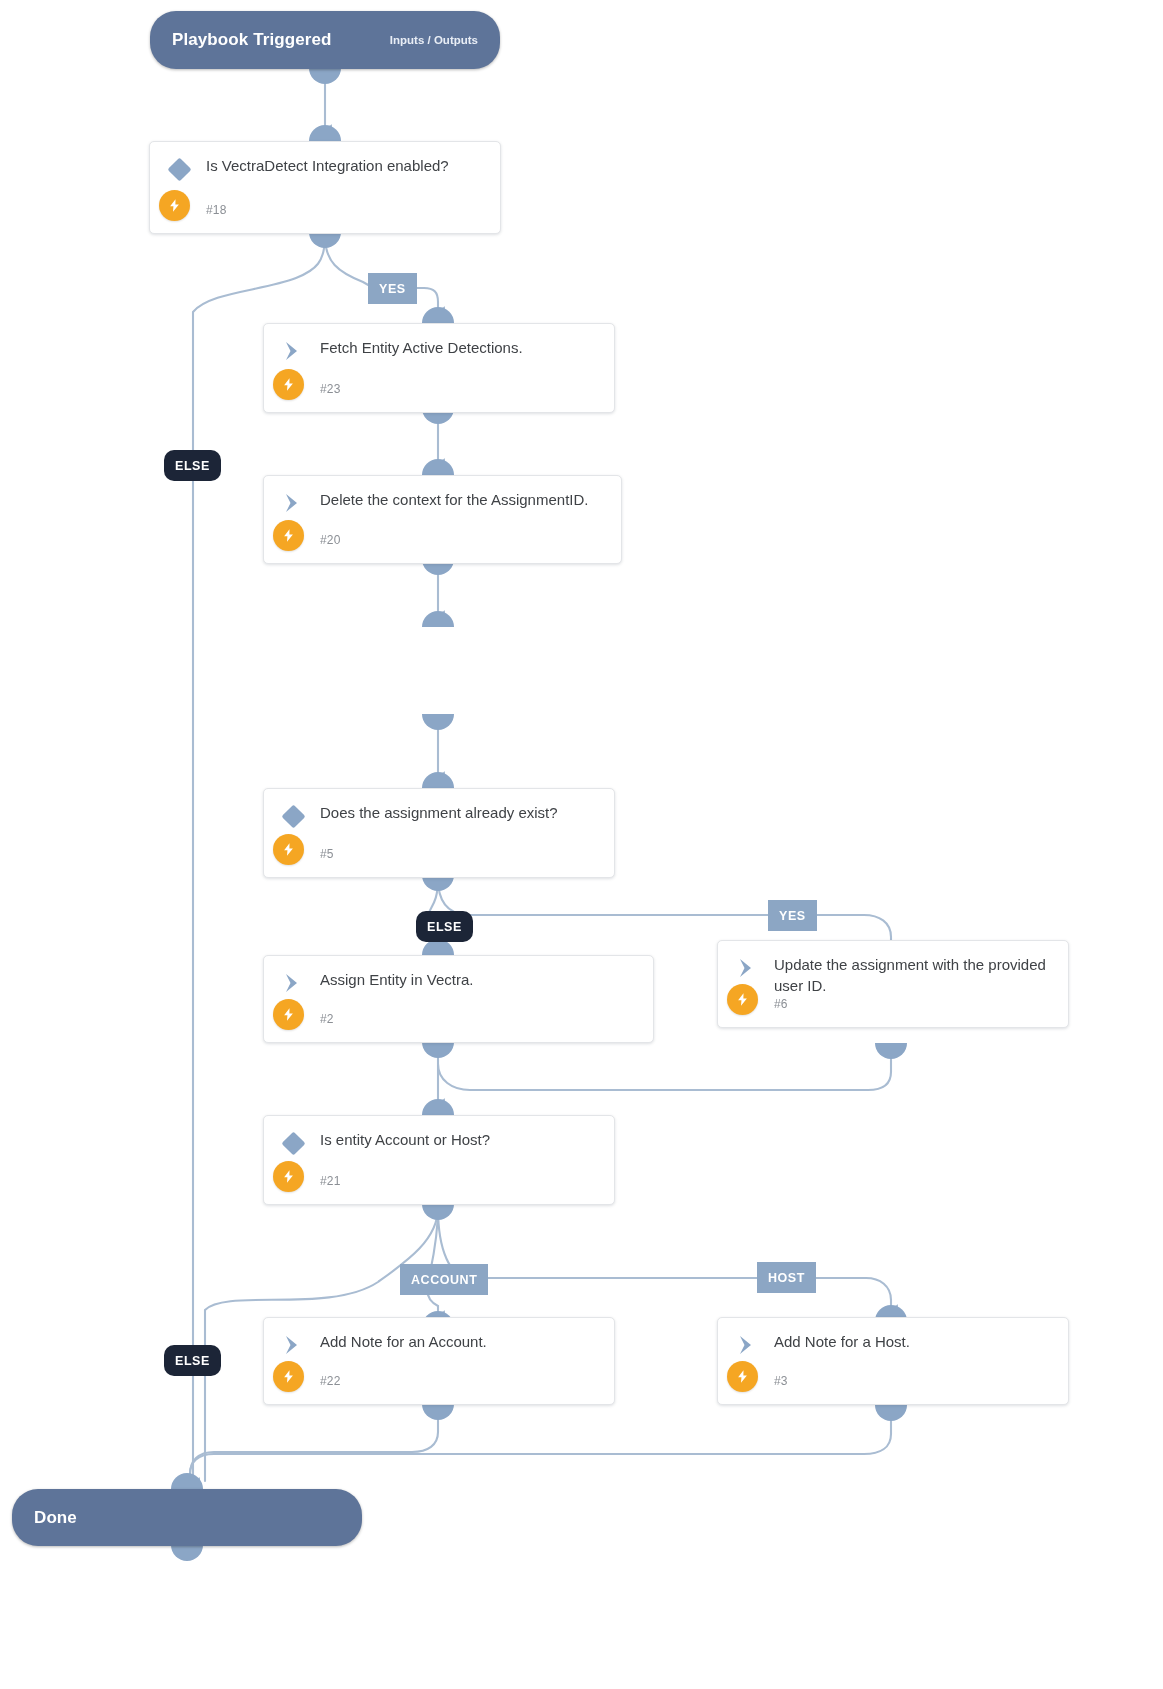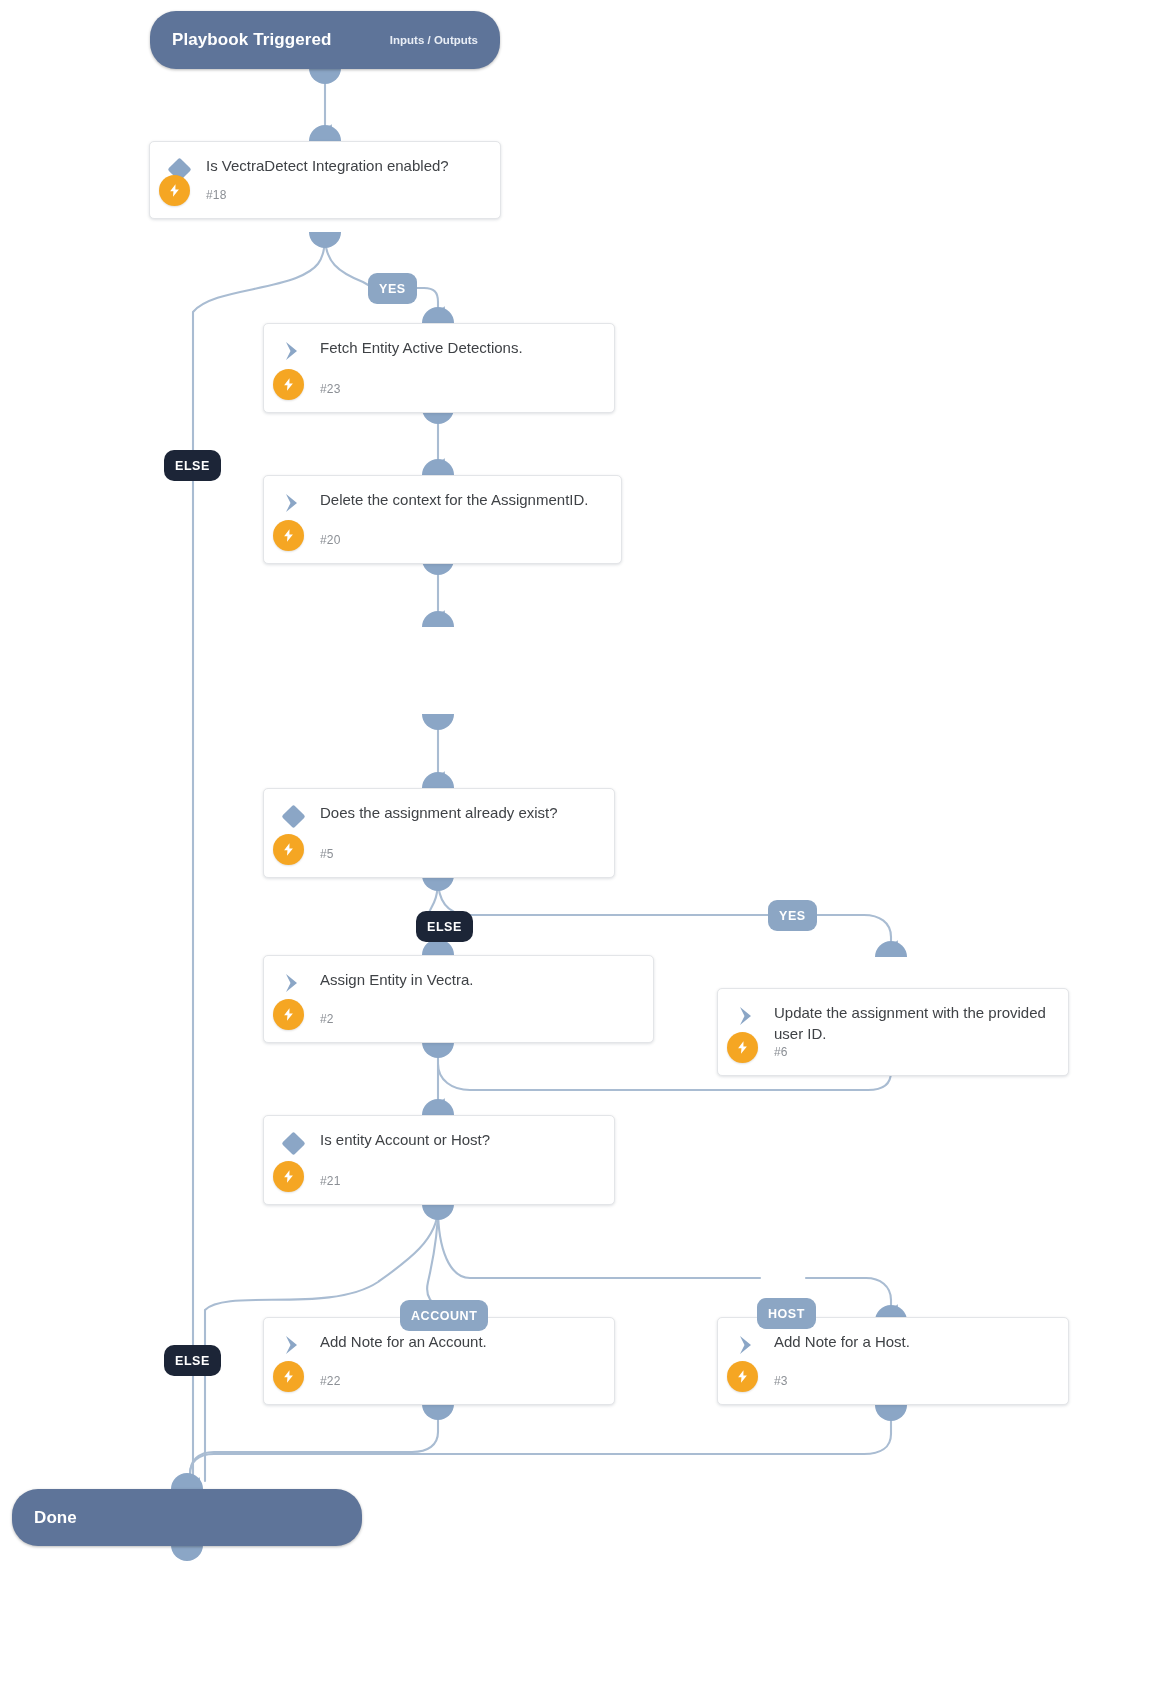--- a/index.html
+++ b/index.html
@@ -66,30 +66,30 @@
   }
   .card-id{
     position:absolute;left:56px;bottom:16px;
     font-size:12px;color:#8b8f95;letter-spacing:.2px;
   }
 
   
   .blabel{
     position:absolute;
     display:flex;align-items:center;justify-content:center;
-    border-radius:9px;
+    border-radius:0;
     font-size:12.5px;font-weight:bold;letter-spacing:.55px;
     color:#ffffff;
     height:31px;
     padding:0 11px;
     box-sizing:border-box;
     white-space:nowrap;
   }
   .blabel.yes{background:#8ca6c4;}
-  .blabel.branch{background:#8ca6c4;margin-top:36px;}
+  .blabel.branch{background:#8ca6c4;}
   .blabel.els{background:#1c2537;border-radius:10px;}
 </style>
 </head>
 <body>
 
 <div id="canvas">
 
   <svg class="edges" viewBox="0 0 1163 1689">
     <defs>
       <marker id="ah" markerWidth="9" markerHeight="9" refX="4.2" refY="7.6" orient="auto" markerUnits="userSpaceOnUse">
@@ -171,21 +171,21 @@
       <path d="M171,1489 a16,16 0 0 1 32,0 z"></path>
       <path d="M171,1545 a16,16 0 0 0 32,0 z"></path>
     </g>
   </svg>
 
   <div class="pill" style="left:150px;top:11px;width:350px;height:58px;">
     <span class="pill-title">Playbook Triggered</span>
     <span class="pill-sub">Inputs / Outputs</span>
   </div>
 
-  <div class="card" style="left:149px;top:141px;width:352px;height:78px;">
+  <div class="card" style="left:149px;top:141px;width:352px;height:93px;">
     <span class="card-ico">
         <i class="diamond"></i>
       </span>
     <div class="card-title">Is VectraDetect Integration enabled?</div>
     <span class="bolt">
       <svg class="chev" width="15" height="15" viewBox="0 0 24 24" aria-hidden="true">
           <path d="M13.6 2 5 13.2h5.3L9.6 22 19 10.3h-5.6z" fill="#fff"></path>
         </svg>
     </span>
     <div class="card-id">#18</div>
@@ -243,21 +243,21 @@
     </span>
     <div class="card-title">Assign Entity in Vectra.</div>
     <span class="bolt">
       <svg class="chev" width="15" height="15" viewBox="0 0 24 24" aria-hidden="true">
           <path d="M13.6 2 5 13.2h5.3L9.6 22 19 10.3h-5.6z" fill="#fff"></path>
         </svg>
     </span>
     <div class="card-id">#2</div>
   </div>
 
-  <div class="card" style="left:717px;top:988px;width:352px;height:88px;">
+  <div class="card" style="left:717px;top:940px;width:352px;height:88px;">
     <span class="card-ico">
       <svg class="chev" width="18" height="20" viewBox="0 0 18 20">
           <path d="M2 1 L13 10 L2 19 L6.5 10 Z" fill="#8ba6c6"></path>
         </svg>
     </span>
     <div class="card-title">Update the assignment with the provided user ID.</div>
     <span class="bolt">
       <svg class="chev" width="15" height="15" viewBox="0 0 24 24" aria-hidden="true">
           <path d="M13.6 2 5 13.2h5.3L9.6 22 19 10.3h-5.6z" fill="#fff"></path>
         </svg>

